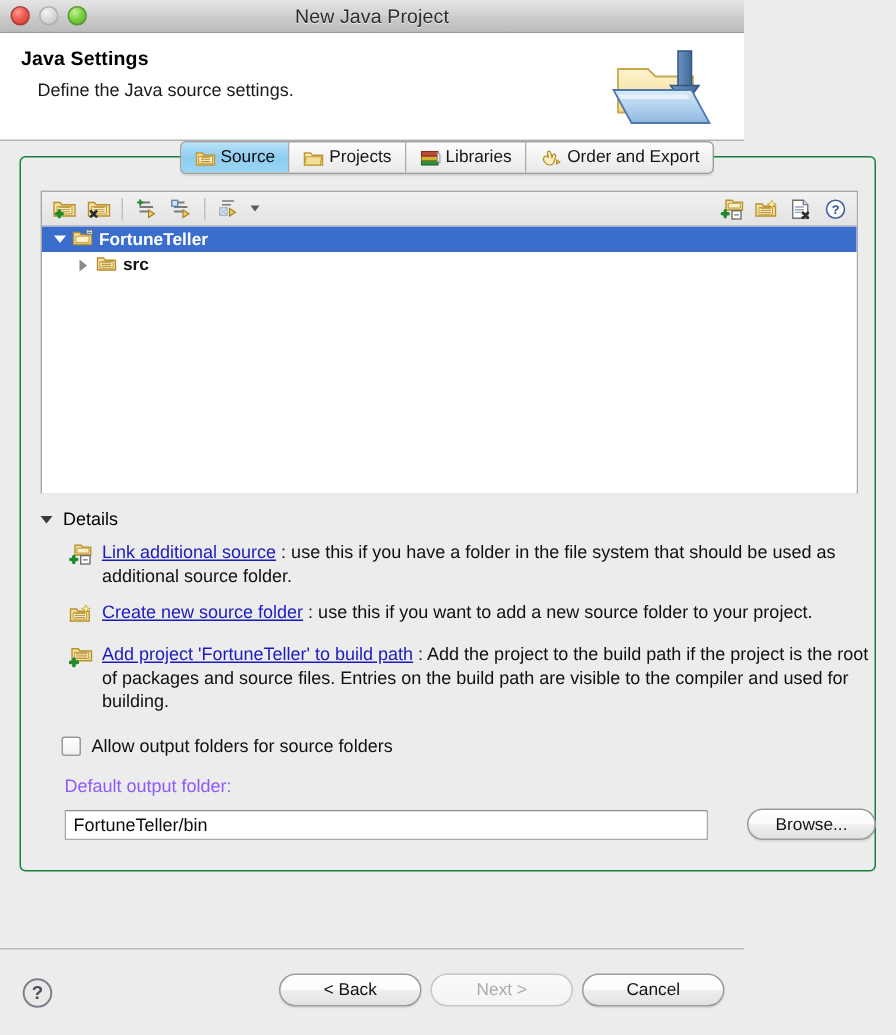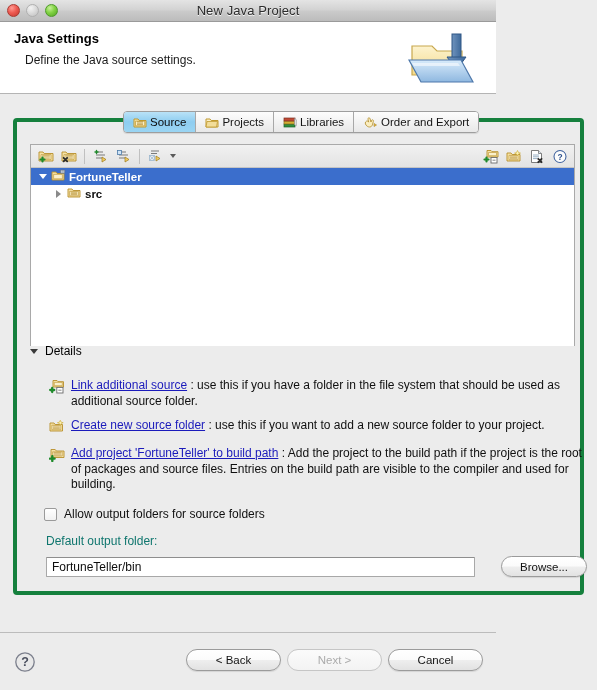--- a/index.html
+++ b/index.html
@@ -45,23 +45,22 @@
   }
   .header h1 { font-size: 13px; font-weight: bold; color: #000; letter-spacing: .1px; }
   .header p  { font-size: 12px; color: #1a1a1a; margin-top: 7px; padding-left: 11px; }
   .header-icon { position: absolute; right: 6px; top: 2px; width: 92px; height: 70px; }
 
   
   .body { flex: 1 1 auto; position: relative; background: #ececec; }
 
   .groupbox {
     position: absolute; left: 13px; top: 10px; width: 571px; height: 477px;
-    border: 4px solid #15803d; border-radius: 4px;
+    border: 1px solid #15803d; border-radius: 4px;
     background: #ececec;
-    margin-top: 14px;
   }
 
   
   .tabstrip {
     position: absolute; left: 106px; top: -11px; height: 22px;
     display: flex; align-items: stretch;
     border: 1px solid #9e9e9e; border-radius: 4px;
     background: linear-gradient(to bottom, #fdfdfd 0%, #eaeaea 100%);
     box-shadow: 0 1px 1px rgba(0,0,0,.10);
     overflow: hidden;
@@ -106,40 +105,40 @@
   .trow.selected { background: #3b6ecc; color: #fff; }
   .trow.indent { padding-left: 22px; }
   .tw { width: 11px; height: 11px; display: flex; align-items: center; justify-content: center; }
   .arrow-dn { width: 0; height: 0; border-left: 4px solid transparent;
               border-right: 4px solid transparent; border-top: 5px solid #ffffff; }
   .arrow-rt { width: 0; height: 0; border-top: 4px solid transparent;
               border-bottom: 4px solid transparent; border-left: 5px solid #8a8a8a; }
   .tlabel { font-weight: bold; font-size: 11.5px; }
 
   
-  .details-hd { position: absolute; left: 13px; top: 222px;
+  .details-hd { position: absolute; left: 13px; top: 234px;
                 display: flex; align-items: center; gap: 7px; font-size: 12px; color: #000; }
   .tri-dn { width: 0; height: 0; border-left: 4.5px solid transparent;
             border-right: 4.5px solid transparent; border-top: 5.5px solid #3a3a3a; }
 
   .detail-list { position: absolute; left: 32px; top: 256px; width: 540px; }
   .drow { display: flex; align-items: flex-start; margin-bottom: 9px; }
   .dicon { flex: 0 0 22px; padding-top: 1px; }
   .dtext { flex: 1 1 auto; font-size: 12px; color: #101010; line-height: 15.5px; }
   .dlink { color: #1b1bbb; text-decoration: underline; cursor: pointer; }
 
   
   .cbrow { position: absolute; left: 27px; top: 385px; display: flex; align-items: center; gap: 7px; }
   .cbox { width: 13px; height: 13px; border: 1px solid #9a9a9a; border-radius: 2px;
           background: linear-gradient(to bottom,#ffffff 0%,#f1f1f1 100%);
           box-shadow: inset 0 1px 0 #fff; }
   .cblabel { font-size: 12px; color: #101010; }
 
   
-  .outlabel { position: absolute; left: 29px; top: 412px; font-size: 12px; color: #0f766e; }
+  .outlabel { position: absolute; left: 29px; top: 412px; font-size: 12px; color: #8b5cf6; }
   .outrow { position: absolute; left: 29px; top: 434px; width: 541px;
             display: flex; align-items: center; gap: 26px; }
   .textfield {
     flex: 1 1 auto; height: 20px; border: 1px solid #a8a8a8; background: #fff;
     border-top-color: #8e8e8e;
     font-size: 12px; color: #0d0d0d; padding: 0 5px; line-height: 19px;
     font-family: "Liberation Sans", sans-serif; border-radius: 1px;
   }
   .btn {
     font-size: 11.5px; color: #131313; height: 21px; min-width: 86px; padding: 0 12px;

